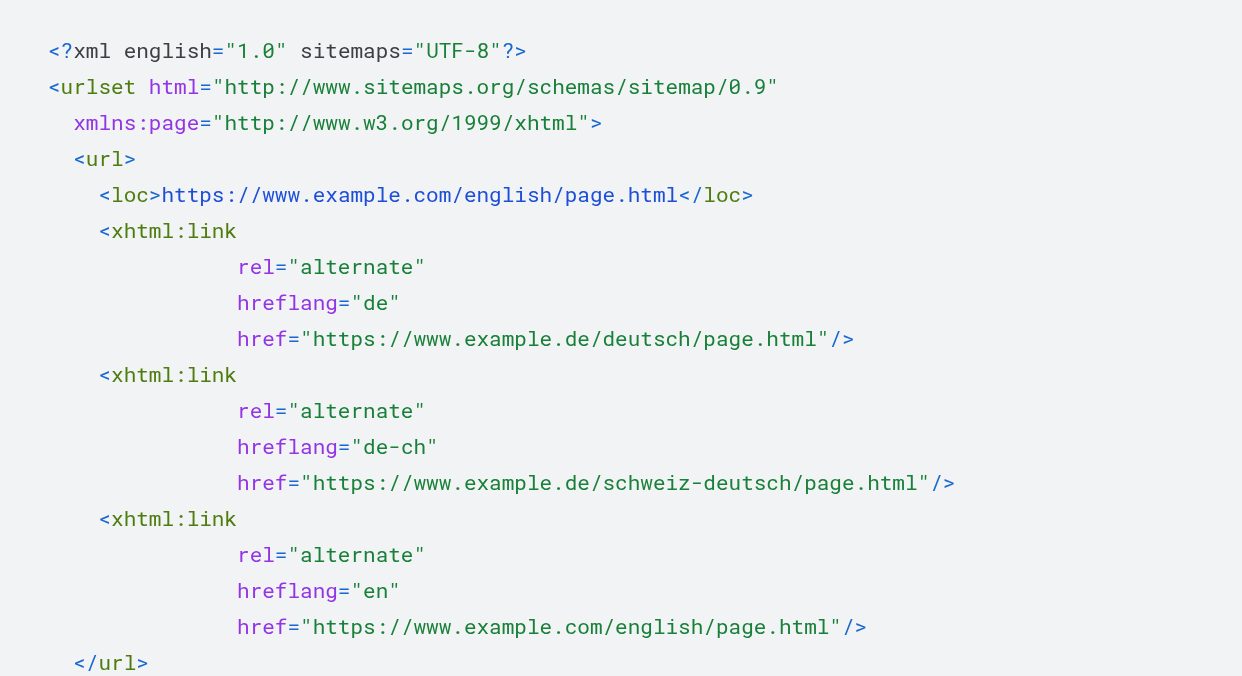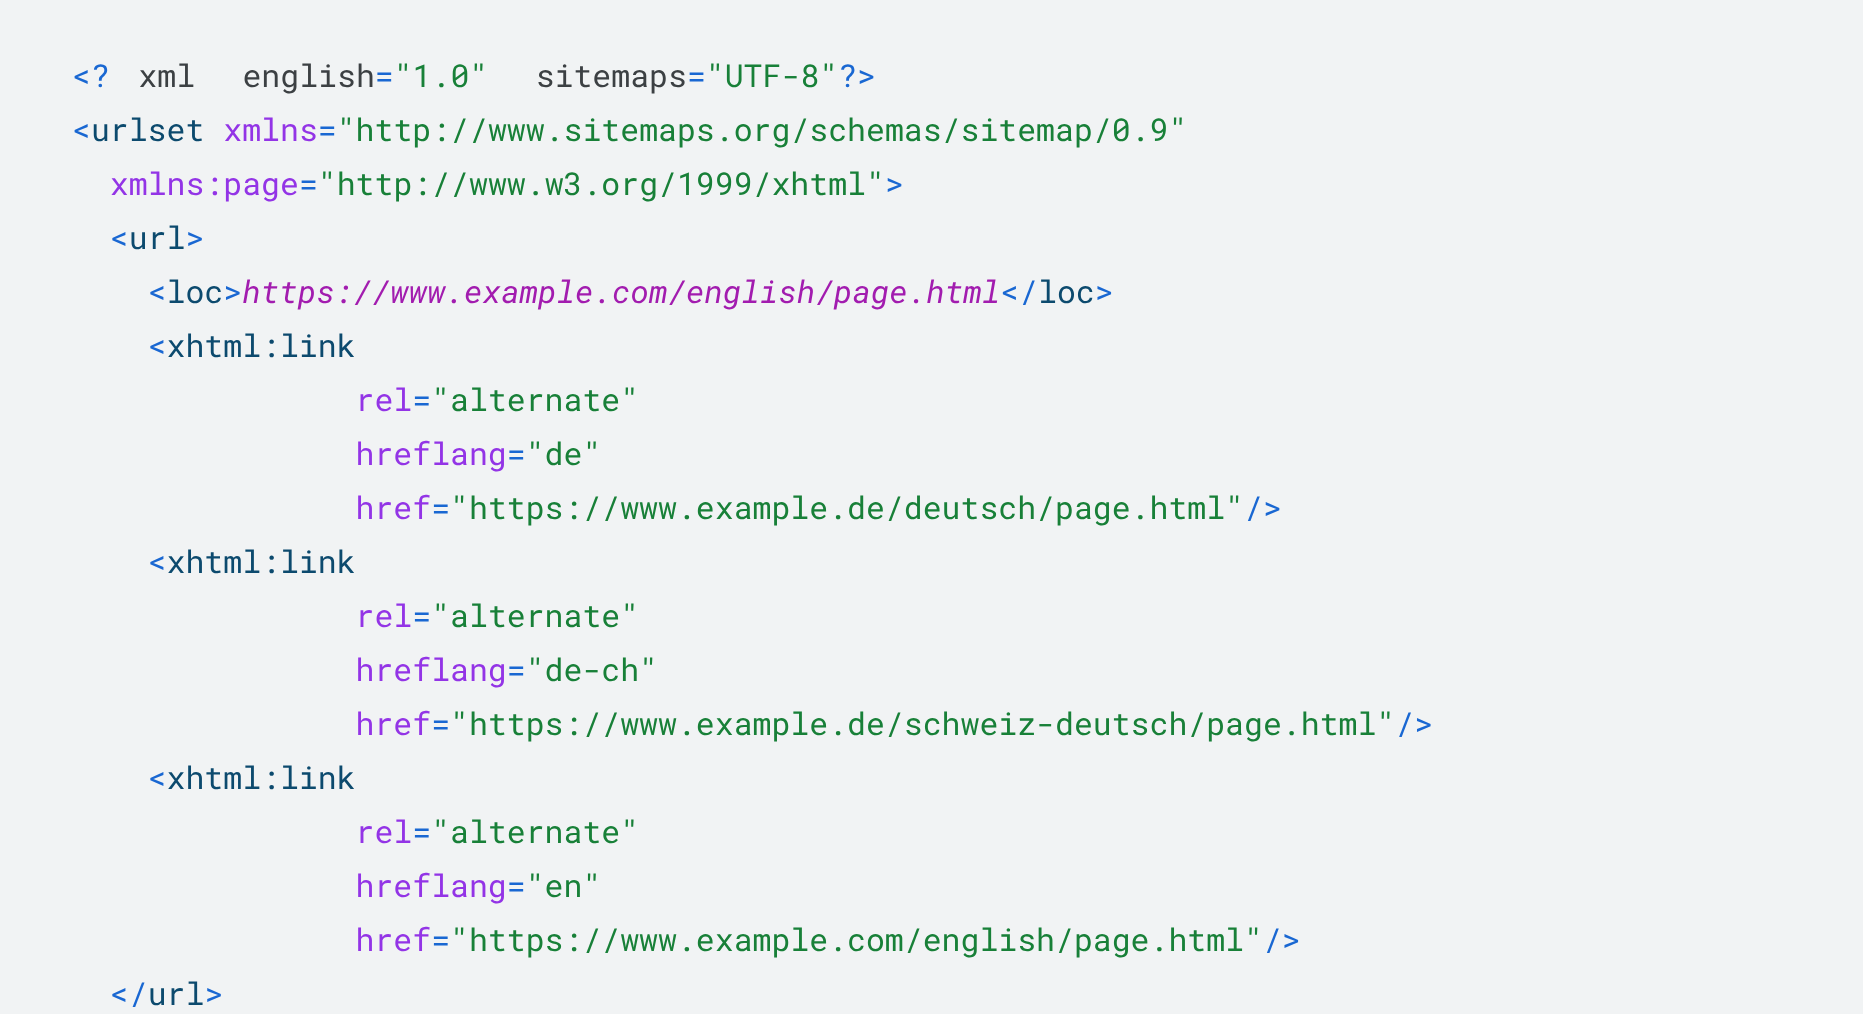--- a/index.html
+++ b/index.html
@@ -14,31 +14,31 @@
     margin: 0;
     padding: 32px 48px;
     font-family: "Roboto Mono", "SFMono-Regular", Consolas, "Liberation Mono", Menlo, monospace;
     font-size: 21px;
     line-height: 36px;
     color: #3c4043;
     font-weight: 400;
     white-space: pre;
   }
   .punct    { color: #1967d2; }   
-  .decl     { color: #3c4043; margin-left: 19px; }   
-  .tag      { color: #0c4a6e; }   
+  .decl     { color: #3c4043; }   
+  .tag      { color: #4d7c0f; }   
   .attr     { color: #9334e6; }   
   .str      { color: #188038; }   
-  .text     { color: #a21caf; font-style: italic; }   
+  .text     { color: #1d4ed8; }   
 </style>
 </head>
 <body>
 
 <pre class="code"><span class="punct">&lt;?</span><span class="decl">xml</span> <span class="decl">english</span><span class="punct">=</span><span class="str">"1.0"</span> <span class="decl">sitemaps</span><span class="punct">=</span><span class="str">"UTF-8"</span><span class="punct">?&gt;</span>
-<span class="punct">&lt;</span><span class="tag">urlset</span> <span class="attr">xmlns</span><span class="punct">=</span><span class="str">"http://www.sitemaps.org/schemas/sitemap/0.9"</span>
+<span class="punct">&lt;</span><span class="tag">urlset</span> <span class="attr">html</span><span class="punct">=</span><span class="str">"http://www.sitemaps.org/schemas/sitemap/0.9"</span>
   <span class="attr">xmlns:page</span><span class="punct">=</span><span class="str">"http://www.w3.org/1999/xhtml"</span><span class="punct">&gt;</span>
   <span class="punct">&lt;</span><span class="tag">url</span><span class="punct">&gt;</span>
     <span class="punct">&lt;</span><span class="tag">loc</span><span class="punct">&gt;</span><span class="text">https://www.example.com/english/page.html</span><span class="punct">&lt;/</span><span class="tag">loc</span><span class="punct">&gt;</span>
     <span class="punct">&lt;</span><span class="tag">xhtml:link</span>
                <span class="attr">rel</span><span class="punct">=</span><span class="str">"alternate"</span>
                <span class="attr">hreflang</span><span class="punct">=</span><span class="str">"de"</span>
                <span class="attr">href</span><span class="punct">=</span><span class="str">"https://www.example.de/deutsch/page.html"</span><span class="punct">/&gt;</span>
     <span class="punct">&lt;</span><span class="tag">xhtml:link</span>
                <span class="attr">rel</span><span class="punct">=</span><span class="str">"alternate"</span>
                <span class="attr">hreflang</span><span class="punct">=</span><span class="str">"de-ch"</span>

